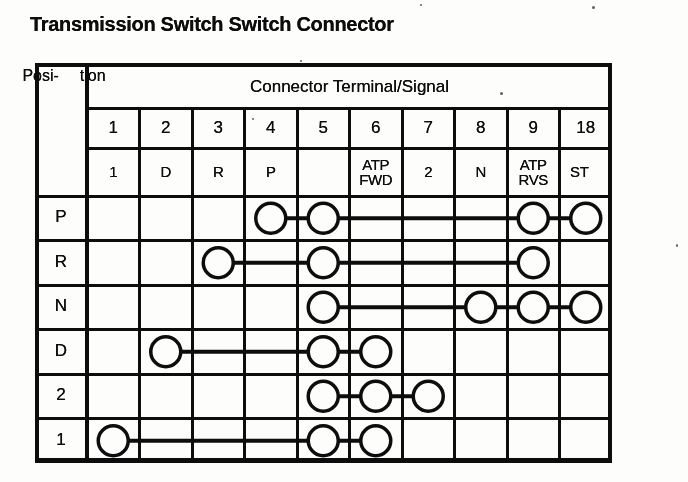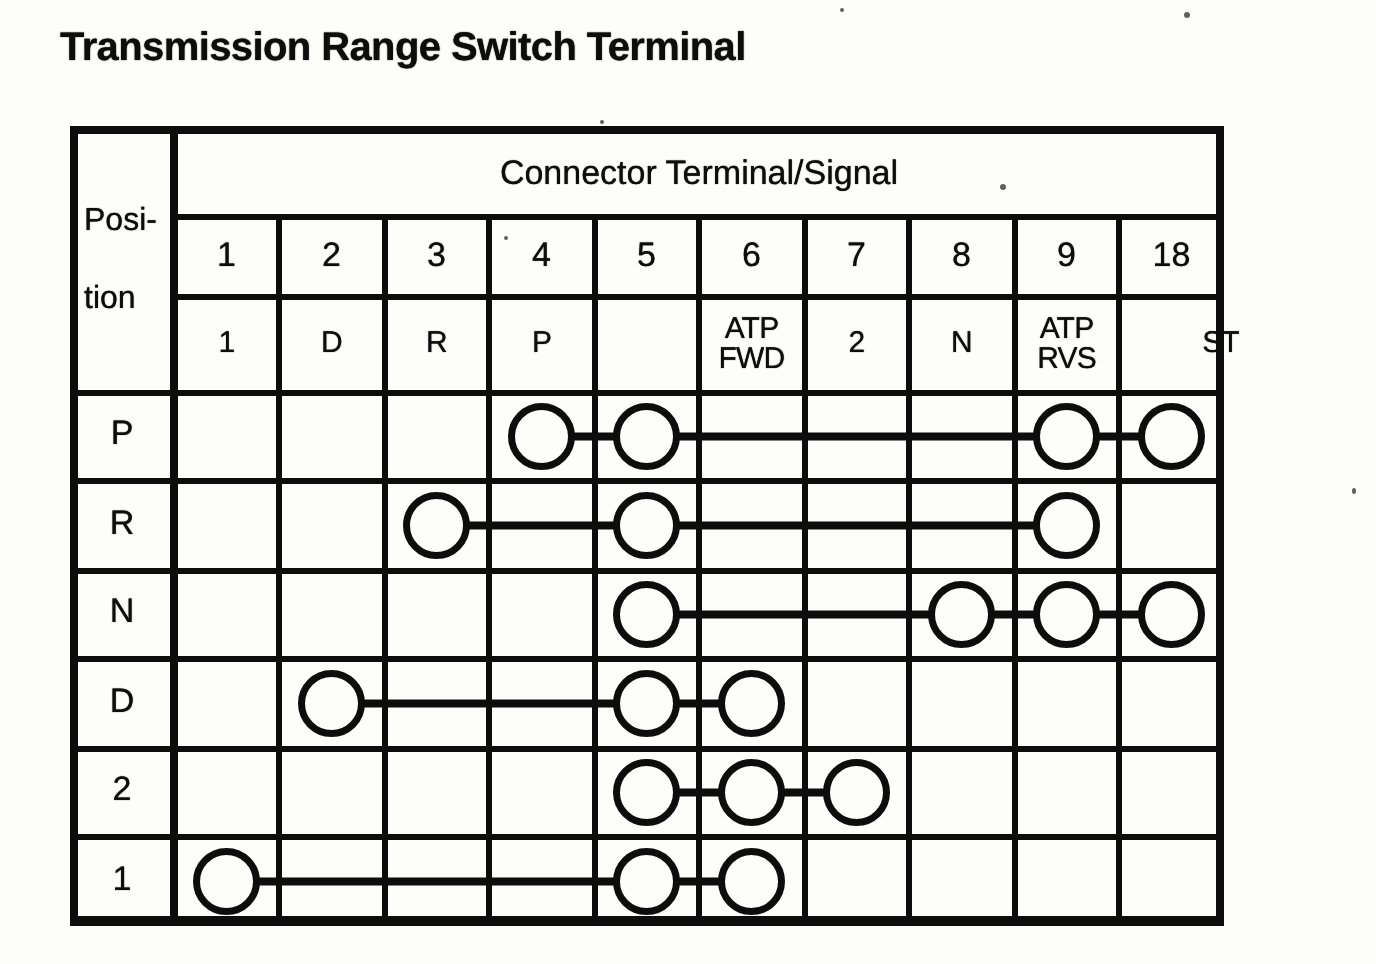--- a/index.html
+++ b/index.html
@@ -11,34 +11,34 @@
     position:absolute;left:30px;top:13px;font-size:20px;font-weight:bold;
     letter-spacing:-0.3px;text-shadow:0 0 0.6px currentColor;white-space:nowrap;
   }
   .table-wrap{position:absolute;left:35px;top:63px;width:577px;height:400px;}
   .gl{position:absolute;background:#0d0d0d;}
   .cell{
     position:absolute;display:flex;align-items:center;justify-content:center;
     font-weight:normal;text-align:center;text-shadow:0 0 0.5px currentColor;
   }
   .cell .ln{display:block;}
-  .corner{flex-direction:column;align-items:flex-start;justify-content:center;
+  .corner{flex-direction:row;align-items:flex-start;justify-content:center;
     padding-left:3px;font-size:16px;line-height:1.12;gap:21px;}
   .group-hdr{font-size:17px;}
   .num-hdr{font-size:17px;}
   .sig-hdr{font-size:15px;line-height:1.02;flex-direction:column;letter-spacing:-0.4px;}
   .row-lbl{font-size:17px;}
   .trace-svg{position:absolute;left:0;top:0;pointer-events:none;}
   .speck{position:absolute;background:#2a2a2a;border-radius:50%;opacity:.75;}
 </style>
 </head>
 <body>
 
 <div class="page">
-  <div class="title">Transmission Range Switch Terminal</div>
+  <div class="title">Transmission Switch Switch Connector</div>
   <div class="table-wrap" id="tableWrap">
       <div class="gl" style="left: 0px; top: 0px; width: 577px; height: 4px;"></div>
       <div class="gl" style="left: 52px; top: 43.5px; width: 525px; height: 3px;"></div>
       <div class="gl" style="left: 52px; top: 83.5px; width: 525px; height: 3px;"></div>
       <div class="gl" style="left: 0px; top: 131.5px; width: 577px; height: 3px;"></div>
       <div class="gl" style="left: 0px; top: 176px; width: 577px; height: 3px;"></div>
       <div class="gl" style="left: 0px; top: 220.5px; width: 577px; height: 3px;"></div>
       <div class="gl" style="left: 0px; top: 265px; width: 577px; height: 3px;"></div>
       <div class="gl" style="left: 0px; top: 309.5px; width: 577px; height: 3px;"></div>
       <div class="gl" style="left: 0px; top: 354px; width: 577px; height: 3px;"></div>
@@ -89,21 +89,21 @@
       <div class="cell sig-hdr" style="left: 367px; top: 85px; width: 52.5px; height: 48px;">
         <span class="ln">2</span>
       </div>
       <div class="cell sig-hdr" style="left: 419.5px; top: 85px; width: 52.5px; height: 48px;">
         <span class="ln">N</span>
       </div>
       <div class="cell sig-hdr" style="left: 472px; top: 85px; width: 52.5px; height: 48px;">
         <span class="ln">ATP</span>
         <span class="ln">RVS</span>
       </div>
-      <div class="cell sig-hdr" style="left: 549px; top: 85px; width: 52.5px; height: 48px;">
+      <div class="cell sig-hdr" style="left: 518px; top: 85px; width: 52.5px; height: 48px;">
         <span class="ln">ST</span>
       </div>
       <div class="cell row-lbl" style="left: 4px; top: 133px; width: 44px; height: 42.5px;">P</div>
       <div class="cell row-lbl" style="left: 4px; top: 177.5px; width: 44px; height: 42.5px;">R</div>
       <div class="cell row-lbl" style="left: 4px; top: 222px; width: 44px; height: 42.5px;">N</div>
       <div class="cell row-lbl" style="left: 4px; top: 266.5px; width: 44px; height: 42.5px;">D</div>
       <div class="cell row-lbl" style="left: 4px; top: 311px; width: 44px; height: 42.5px;">2</div>
       <div class="cell row-lbl" style="left: 4px; top: 355.5px; width: 44px; height: 42.5px;">1</div>
       <svg width="577" height="400" class="trace-svg">
         <line x1="235.75" y1="155.25" x2="550.75" y2="155.25" stroke="#0d0d0d" stroke-width="4"></line>

